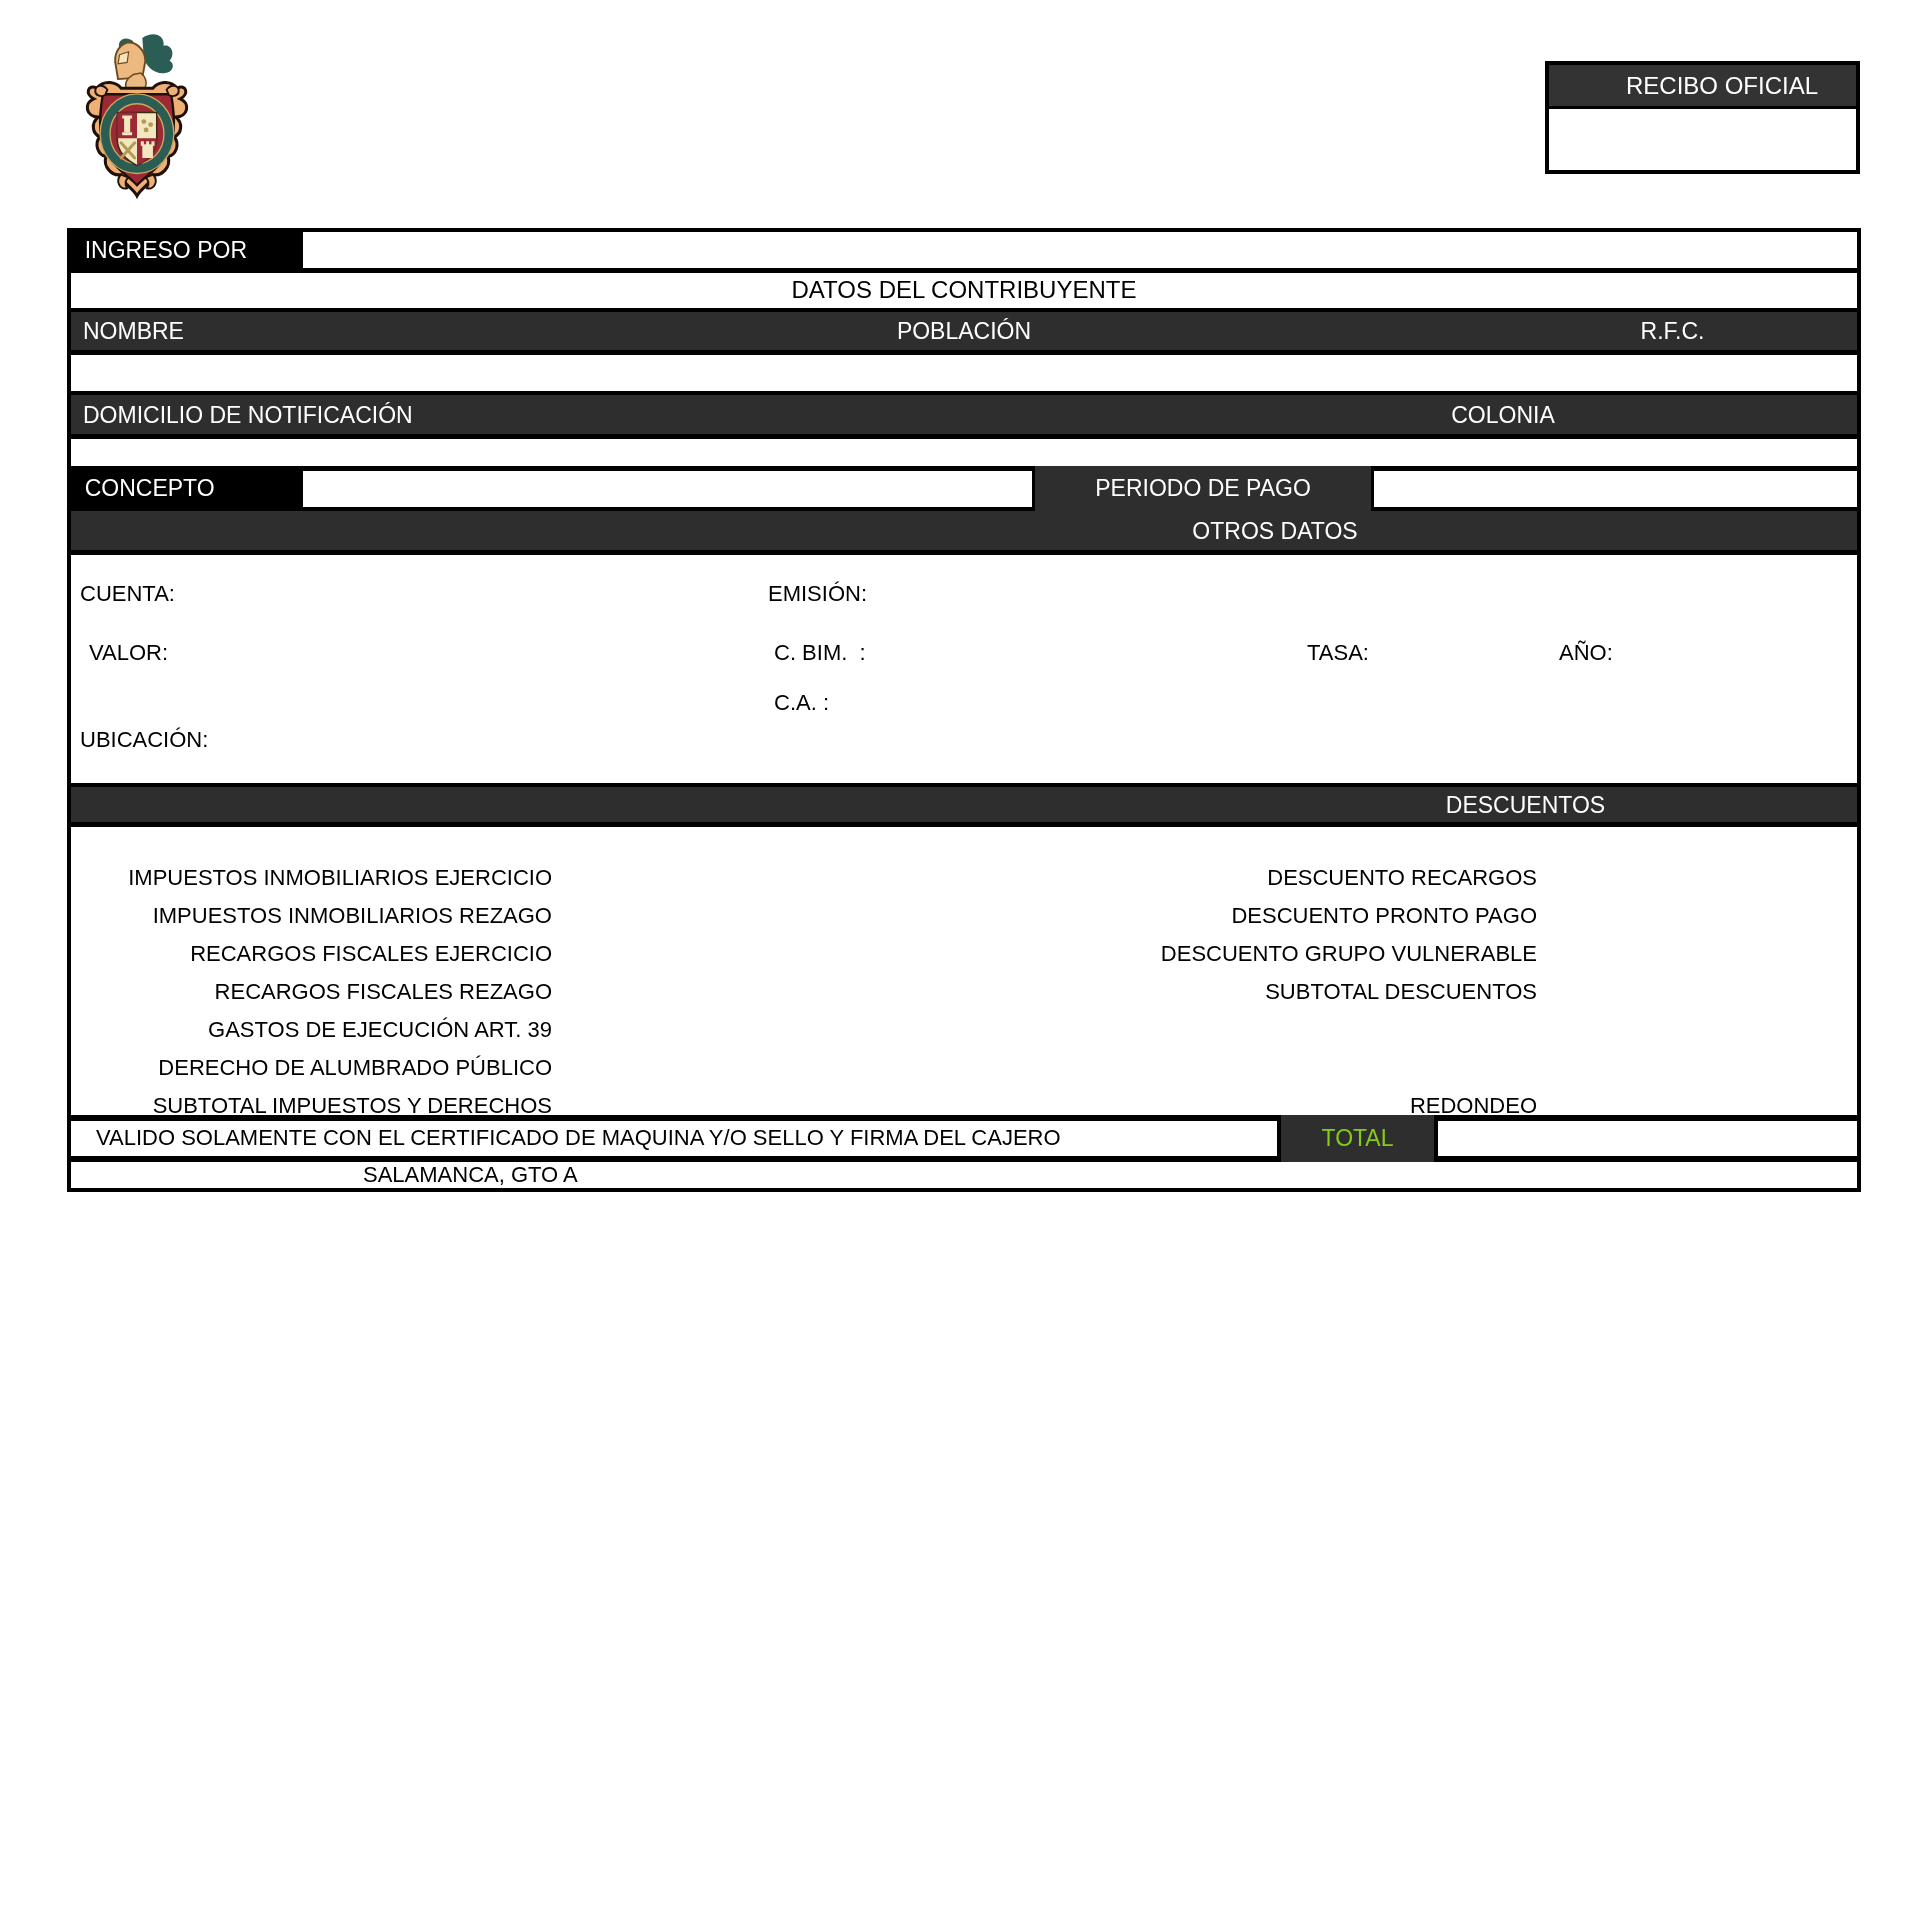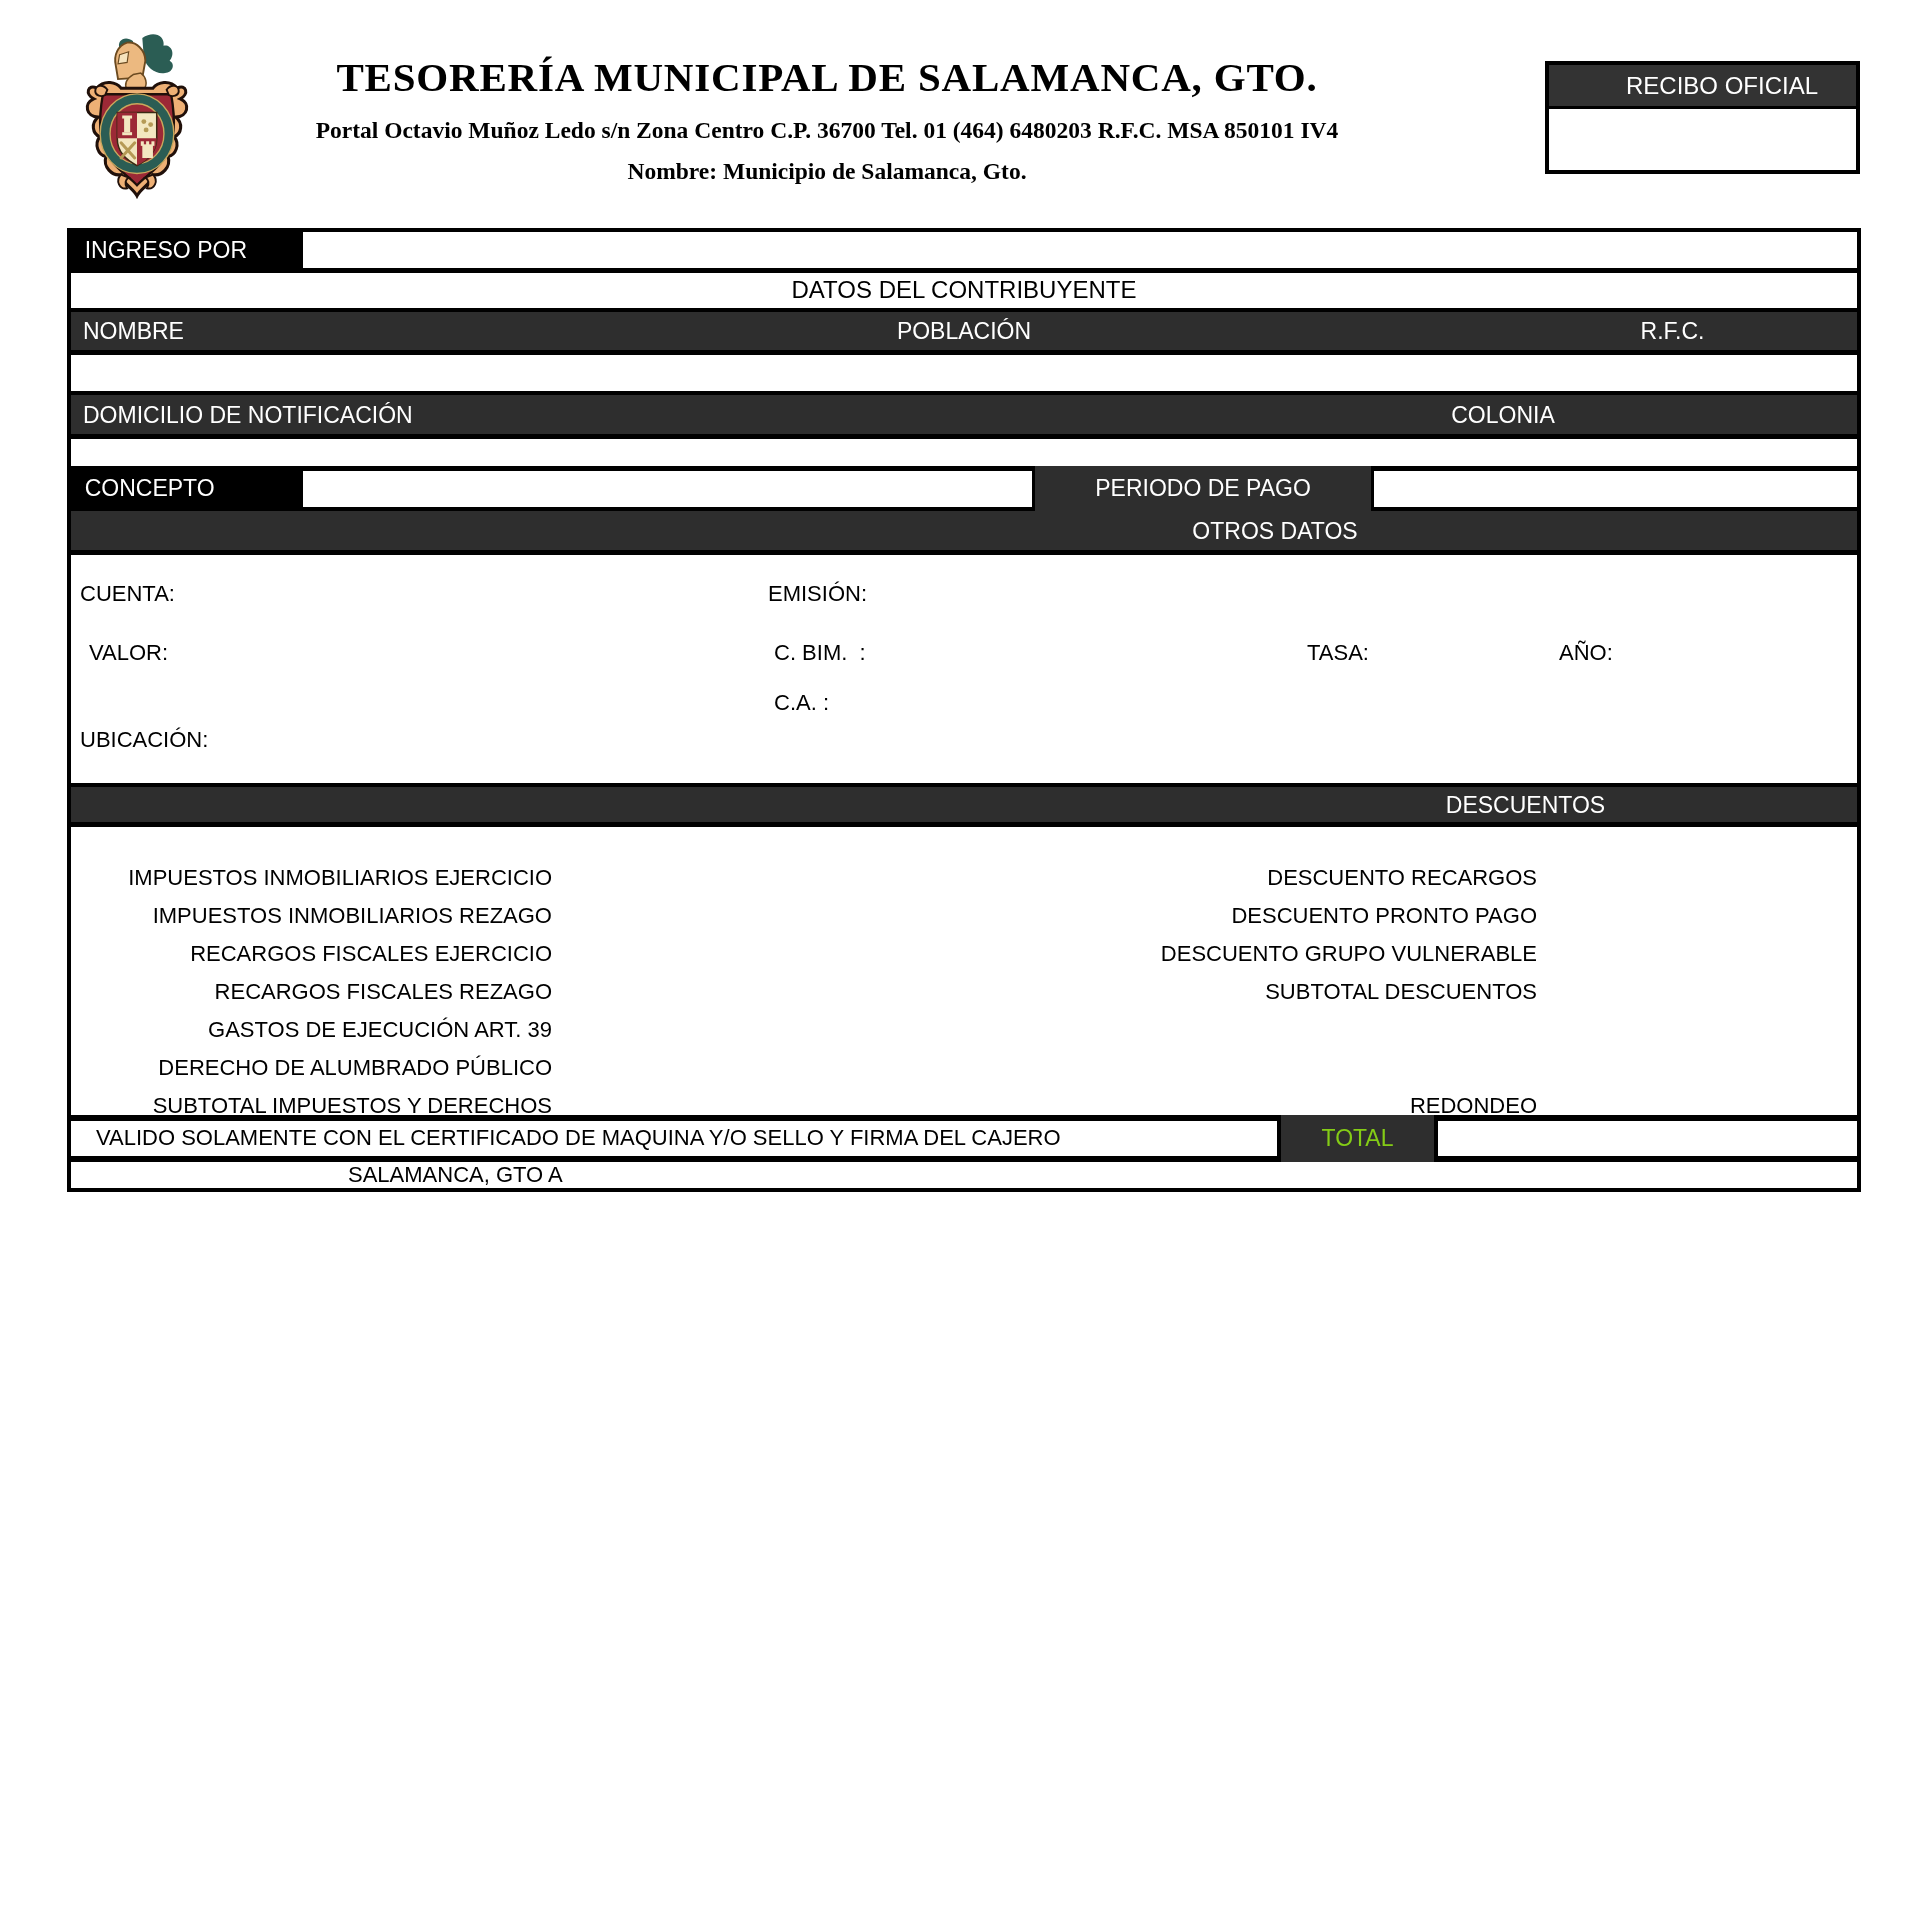--- a/index.html
+++ b/index.html
@@ -110,21 +110,21 @@
   .valido-note { position:absolute; left:25px; top:50%; transform:translateY(-50%); }
   .total-box {
     position:absolute; left:1206px; top:-6px; height:calc(100% + 12px); width:161px;
     background:#2e2e2e; color:#84cc16;
     border-left:4.6px solid #000; border-right:4.6px solid #000;
     display:flex; align-items:center; justify-content:center; z-index:2; font-size:23px;
   }
   .total-value { position:absolute; left:1367px; top:0; bottom:0; right:0; background:#fff; }
 
   .row-place { height:26px; font-size:22px; }
-  .place-line { position:absolute; left:277px; top:50%; transform:translateY(-50%); }
+  .place-line { position:absolute; left:292px; top:50%; transform:translateY(-50%); }
 </style>
 </head>
 <body>
 
 <div class="sheet">
 
   <svg class="logo" viewBox="0 0 150 228" aria-hidden="true">
 
     <path d="M82 12 C96 2 112 8 110 22 C120 20 126 32 118 42 C126 46 122 58 112 58 C100 60 88 52 84 38 Z" fill="#2b5d54"></path>
     <path d="M70 16 C60 8 48 14 52 26 C44 30 48 42 58 42 Z" fill="#2b5d54"></path>
@@ -173,25 +173,20 @@
     <circle cx="87" cy="133" r="3.2" fill="#b59a55"></circle>
 
     <path d="M54 150 L72 170 M72 150 L54 170" stroke="#b59a55" stroke-width="4" stroke-linecap="round"></path>
 
     <rect x="82" y="152" width="14" height="18" fill="#f3e7c0"></rect>
     <rect x="80" y="148" width="4" height="6" fill="#f3e7c0"></rect>
     <rect x="87" y="148" width="4" height="6" fill="#f3e7c0"></rect>
     <rect x="94" y="148" width="4" height="6" fill="#f3e7c0"></rect>
   </svg>
 
-  <div class="header-text">
-    <div class="doc-title">TESORERÍA MUNICIPAL DE SALAMANCA, GTO.</div>
-    <div class="doc-address">Portal Octavio Muñoz Ledo s/n Zona Centro C.P. 36700 Tel. 01 (464) 6480203 R.F.C. MSA 850101 IV4</div>
-    <div class="doc-issuer">Nombre: Municipio de Salamanca, Gto.</div>
-  </div>
 
   <div class="recibo-box">
     <div class="recibo-head">RECIBO OFICIAL</div>
     <div class="recibo-blank"></div>
   </div>
 
   <div class="form">
 
     <div class="row row-ingreso">
       <div class="blackbox">INGRESO POR</div>

